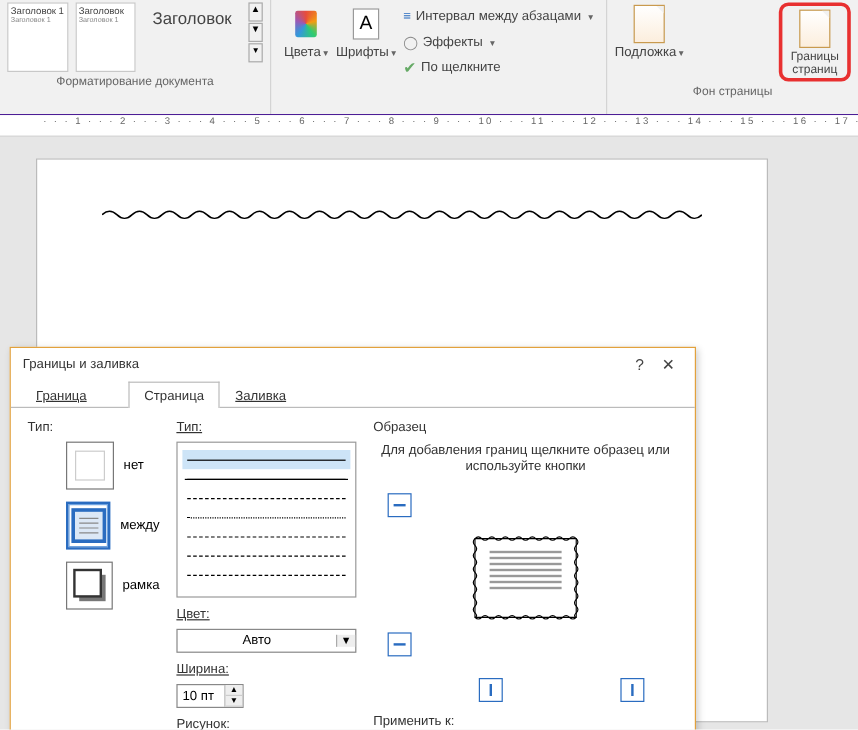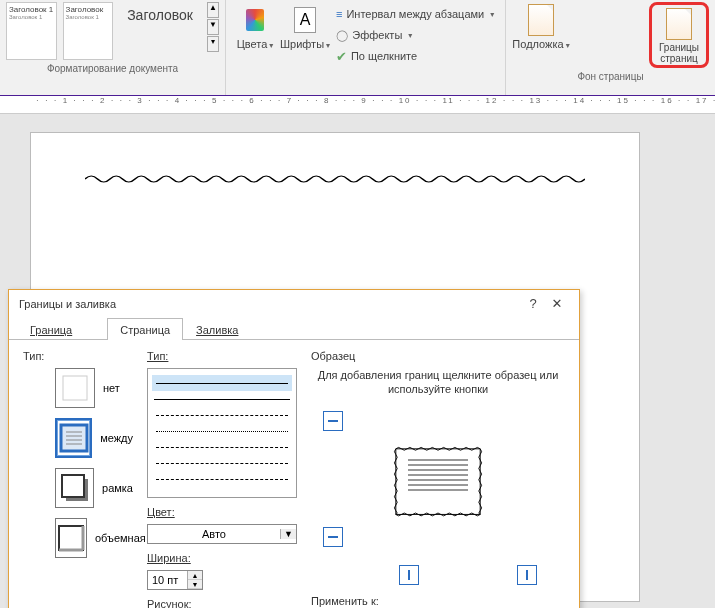--- a/index.html
+++ b/index.html
@@ -213,30 +213,20 @@
         </div>
         <div class="setting-row">
           <div class="setting-icon">
               <svg>
                 <rect x="6" y="6" width="22" height="22" fill="#777"></rect>
                 <rect x="2" y="2" width="22" height="22" fill="#fff" stroke="#333" stroke-width="2"></rect>
               </svg>
             </div>
           <span class="rlabel">рамка</span>
         </div>
-        <div class="setting-row">
-          <div class="setting-icon">
-              <svg>
-                <rect x="3" y="3" width="24" height="24" fill="#fff" stroke="#333" stroke-width="2"></rect>
-                <line x1="3" y1="27" x2="27" y2="27" stroke="#999" stroke-width="3"></line>
-                <line x1="27" y1="3" x2="27" y2="27" stroke="#999" stroke-width="3"></line>
-              </svg>
-            </div>
-          <span class="rlabel">объемная</span>
-        </div>
       </div>
 
       <div class="col2">
         <div class="sec-label"><u>Тип:</u></div>
         <div class="linebox">
           <div class="lineitem sel">
               <div class="ln"></div>
             </div>
           <div class="lineitem">
               <div class="ln"></div>

